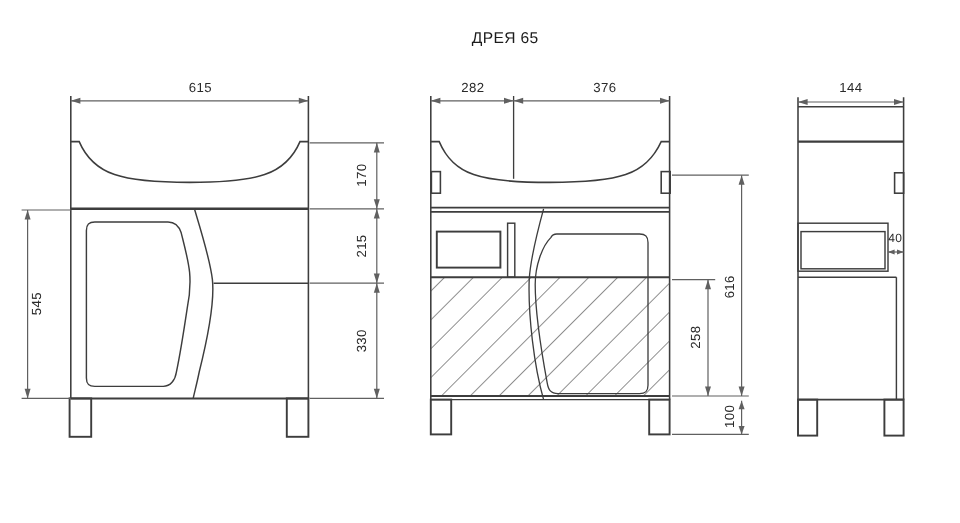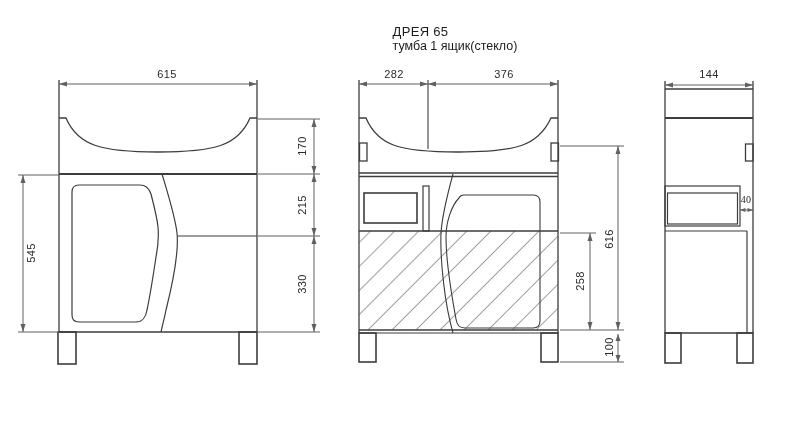--- a/index.html
+++ b/index.html
@@ -3,30 +3,30 @@
 <meta charset="utf-8">
 <style>
   html,body{margin:0;padding:0;background:#ffffff;}
   .canvas{
     position:relative;width:800px;height:436px;background:#ffffff;
     font-family:"Liberation Sans", sans-serif;overflow:hidden;
   }
   .canvas svg{position:absolute;left:0;top:0;}
   .title-block{
     position:absolute;left:421px;top:26px;transform:translateX(-50%);
-    text-align:left;color:#1c1c1c;line-height:12px;white-space:nowrap;margin-left:34px;
+    text-align:center;color:#1c1c1c;line-height:12px;white-space:nowrap;
   }
   .title-block .t1{font-size:13px;letter-spacing:.3px;}
   .title-block .t2{font-size:12.5px;margin-top:2px;}
   .dim{
     position:absolute;font-size:11px;color:#2a2a2a;white-space:nowrap;
     transform:translate(-50%,-50%);letter-spacing:.3px;
   }
   .dim.v{transform:translate(-50%,-50%) rotate(-90deg);}
-  .dim.small{font-size:10px;font-family:Liberation Serif, serif;}
+  .dim.small{font-size:10px;}
 </style>
 </head>
 <body>
 
 <div class="canvas">
 
   <svg width="800" height="436" viewBox="0 0 800 436">
     <defs>
       <pattern id="hatch" patternUnits="userSpaceOnUse" width="17" height="17" patternTransform="rotate(45)">
         <line x1="0" y1="0" x2="0" y2="17" stroke="#555555" stroke-width="1.1"></line>
@@ -148,21 +148,20 @@
       <polygon points="753,85 745,82.5 745,87.5" stroke="none"></polygon>
 
       <line x1="740" y1="210" x2="753" y2="210"></line>
       <polygon points="740,210 745.5,208 745.5,212" stroke="none"></polygon>
       <polygon points="753,210 747.5,208 747.5,212" stroke="none"></polygon>
     </g>
   </svg>
 
   <div class="title-block">
     <div class="t1">ДРЕЯ 65</div>
-    <div class="t2">тумба 1 ящик(стекло)</div>
   </div>
 
   <span class="dim" style="left:167px;top:74px">615</span>
   <span class="dim v" style="left:302px;top:146px">170</span>
   <span class="dim v" style="left:302px;top:205px">215</span>
   <span class="dim v" style="left:302px;top:284px">330</span>
   <span class="dim v" style="left:31px;top:253px">545</span>
 
   <span class="dim" style="left:394px;top:74px">282</span>
   <span class="dim" style="left:504px;top:74px">376</span>

